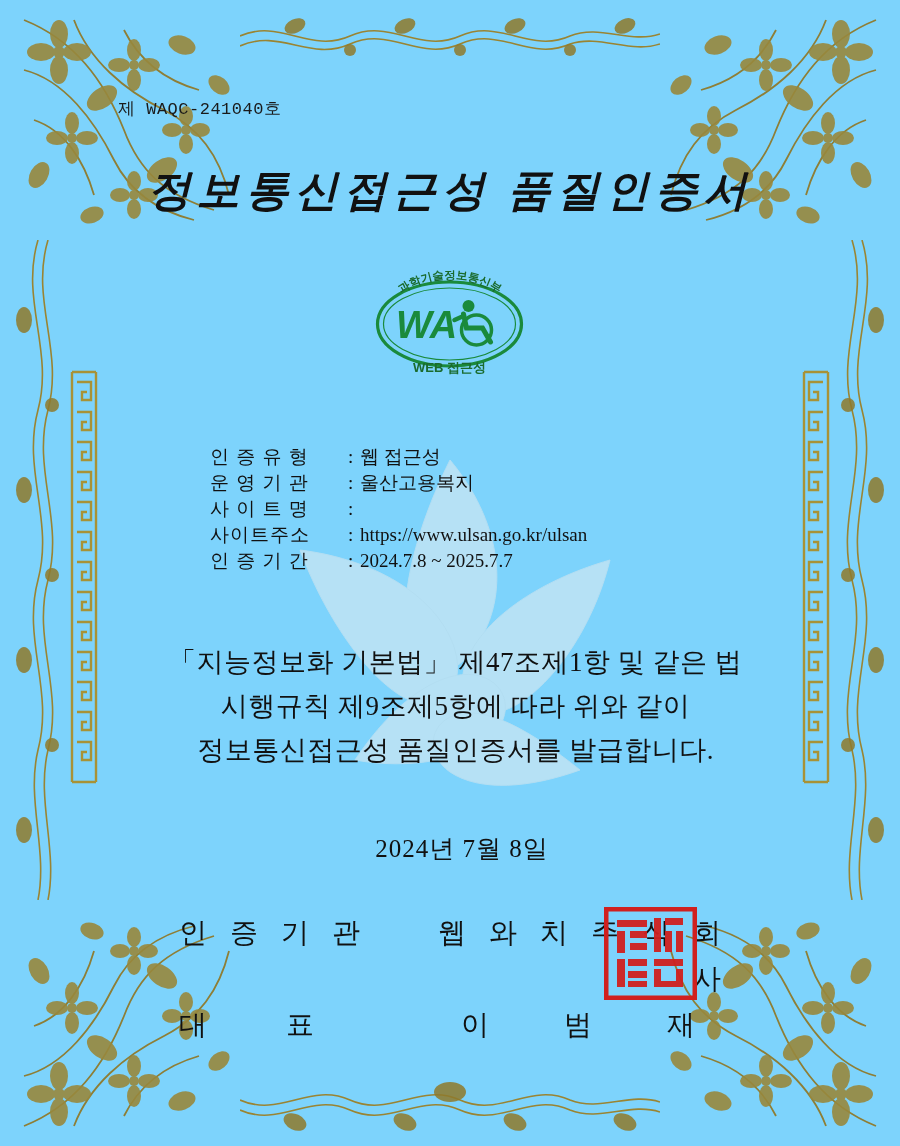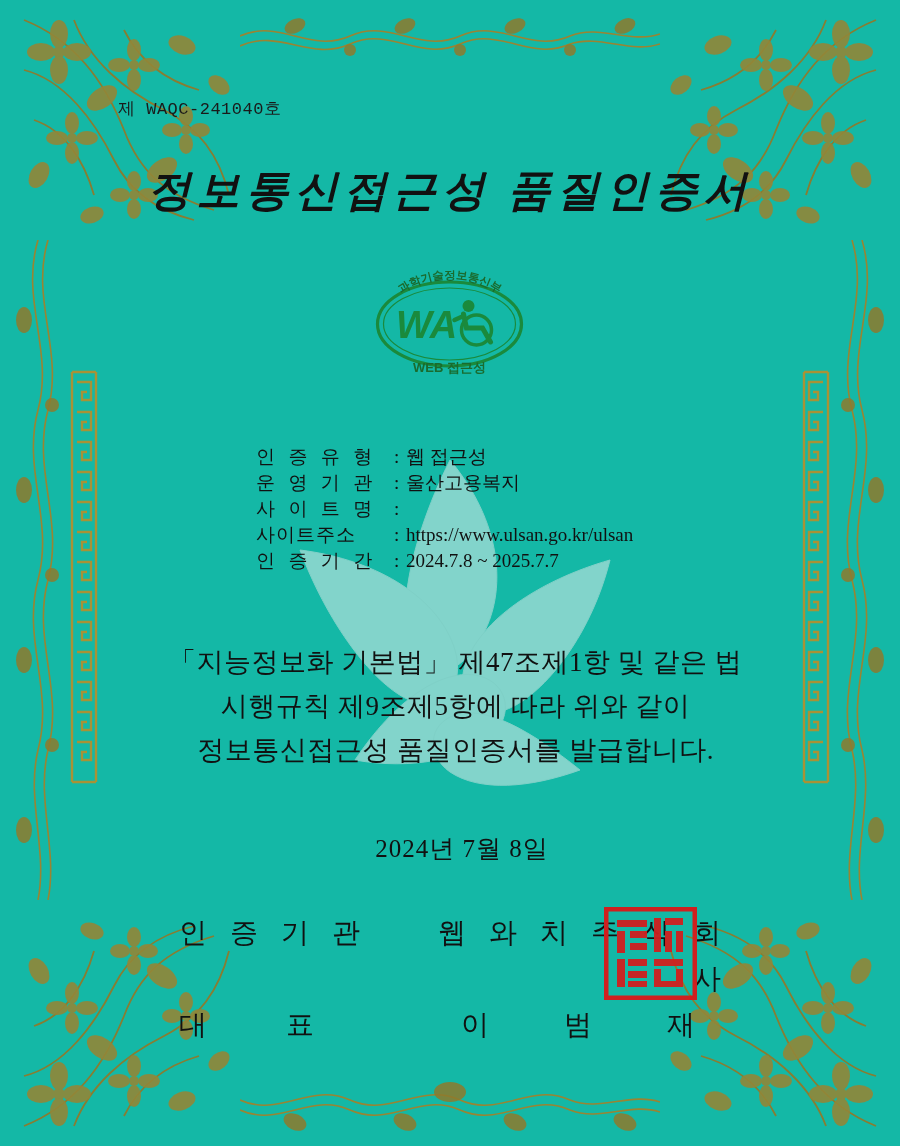--- a/index.html
+++ b/index.html
@@ -7,21 +7,21 @@
     padding: 0;
     background: #ffffff;
   }
   body {
     font-family: "Liberation Serif", serif;
   }
   .page {
     position: relative;
     width: 900px;
     height: 1146px;
-    background: #14b8a6;
+    background: #7dd3fc;
     overflow: hidden;
   }
 
   
   .border-frame {
     position: absolute;
     left: 0; top: 0;
     width: 900px; height: 1146px;
     pointer-events: none;
   }
@@ -117,24 +117,23 @@
     color: #111;
     line-height: 26px;
   }
   .info-row {
     display: flex;
     align-items: baseline;
     height: 26px;
   }
   .info-label {
     width: 138px;
-    font-family: Liberation Mono, monospace;
+    font-family: Liberation Sans, sans-serif;
     letter-spacing: 1px;
     white-space: nowrap;
-    margin-left: 46px;
   }
   .info-colon { width: 12px; }
   .info-value {
     font-family: "Liberation Serif", serif;
     letter-spacing: 0px;
   }
   .info-value.mono {
     font-family: "Liberation Serif", serif;
   }
 

